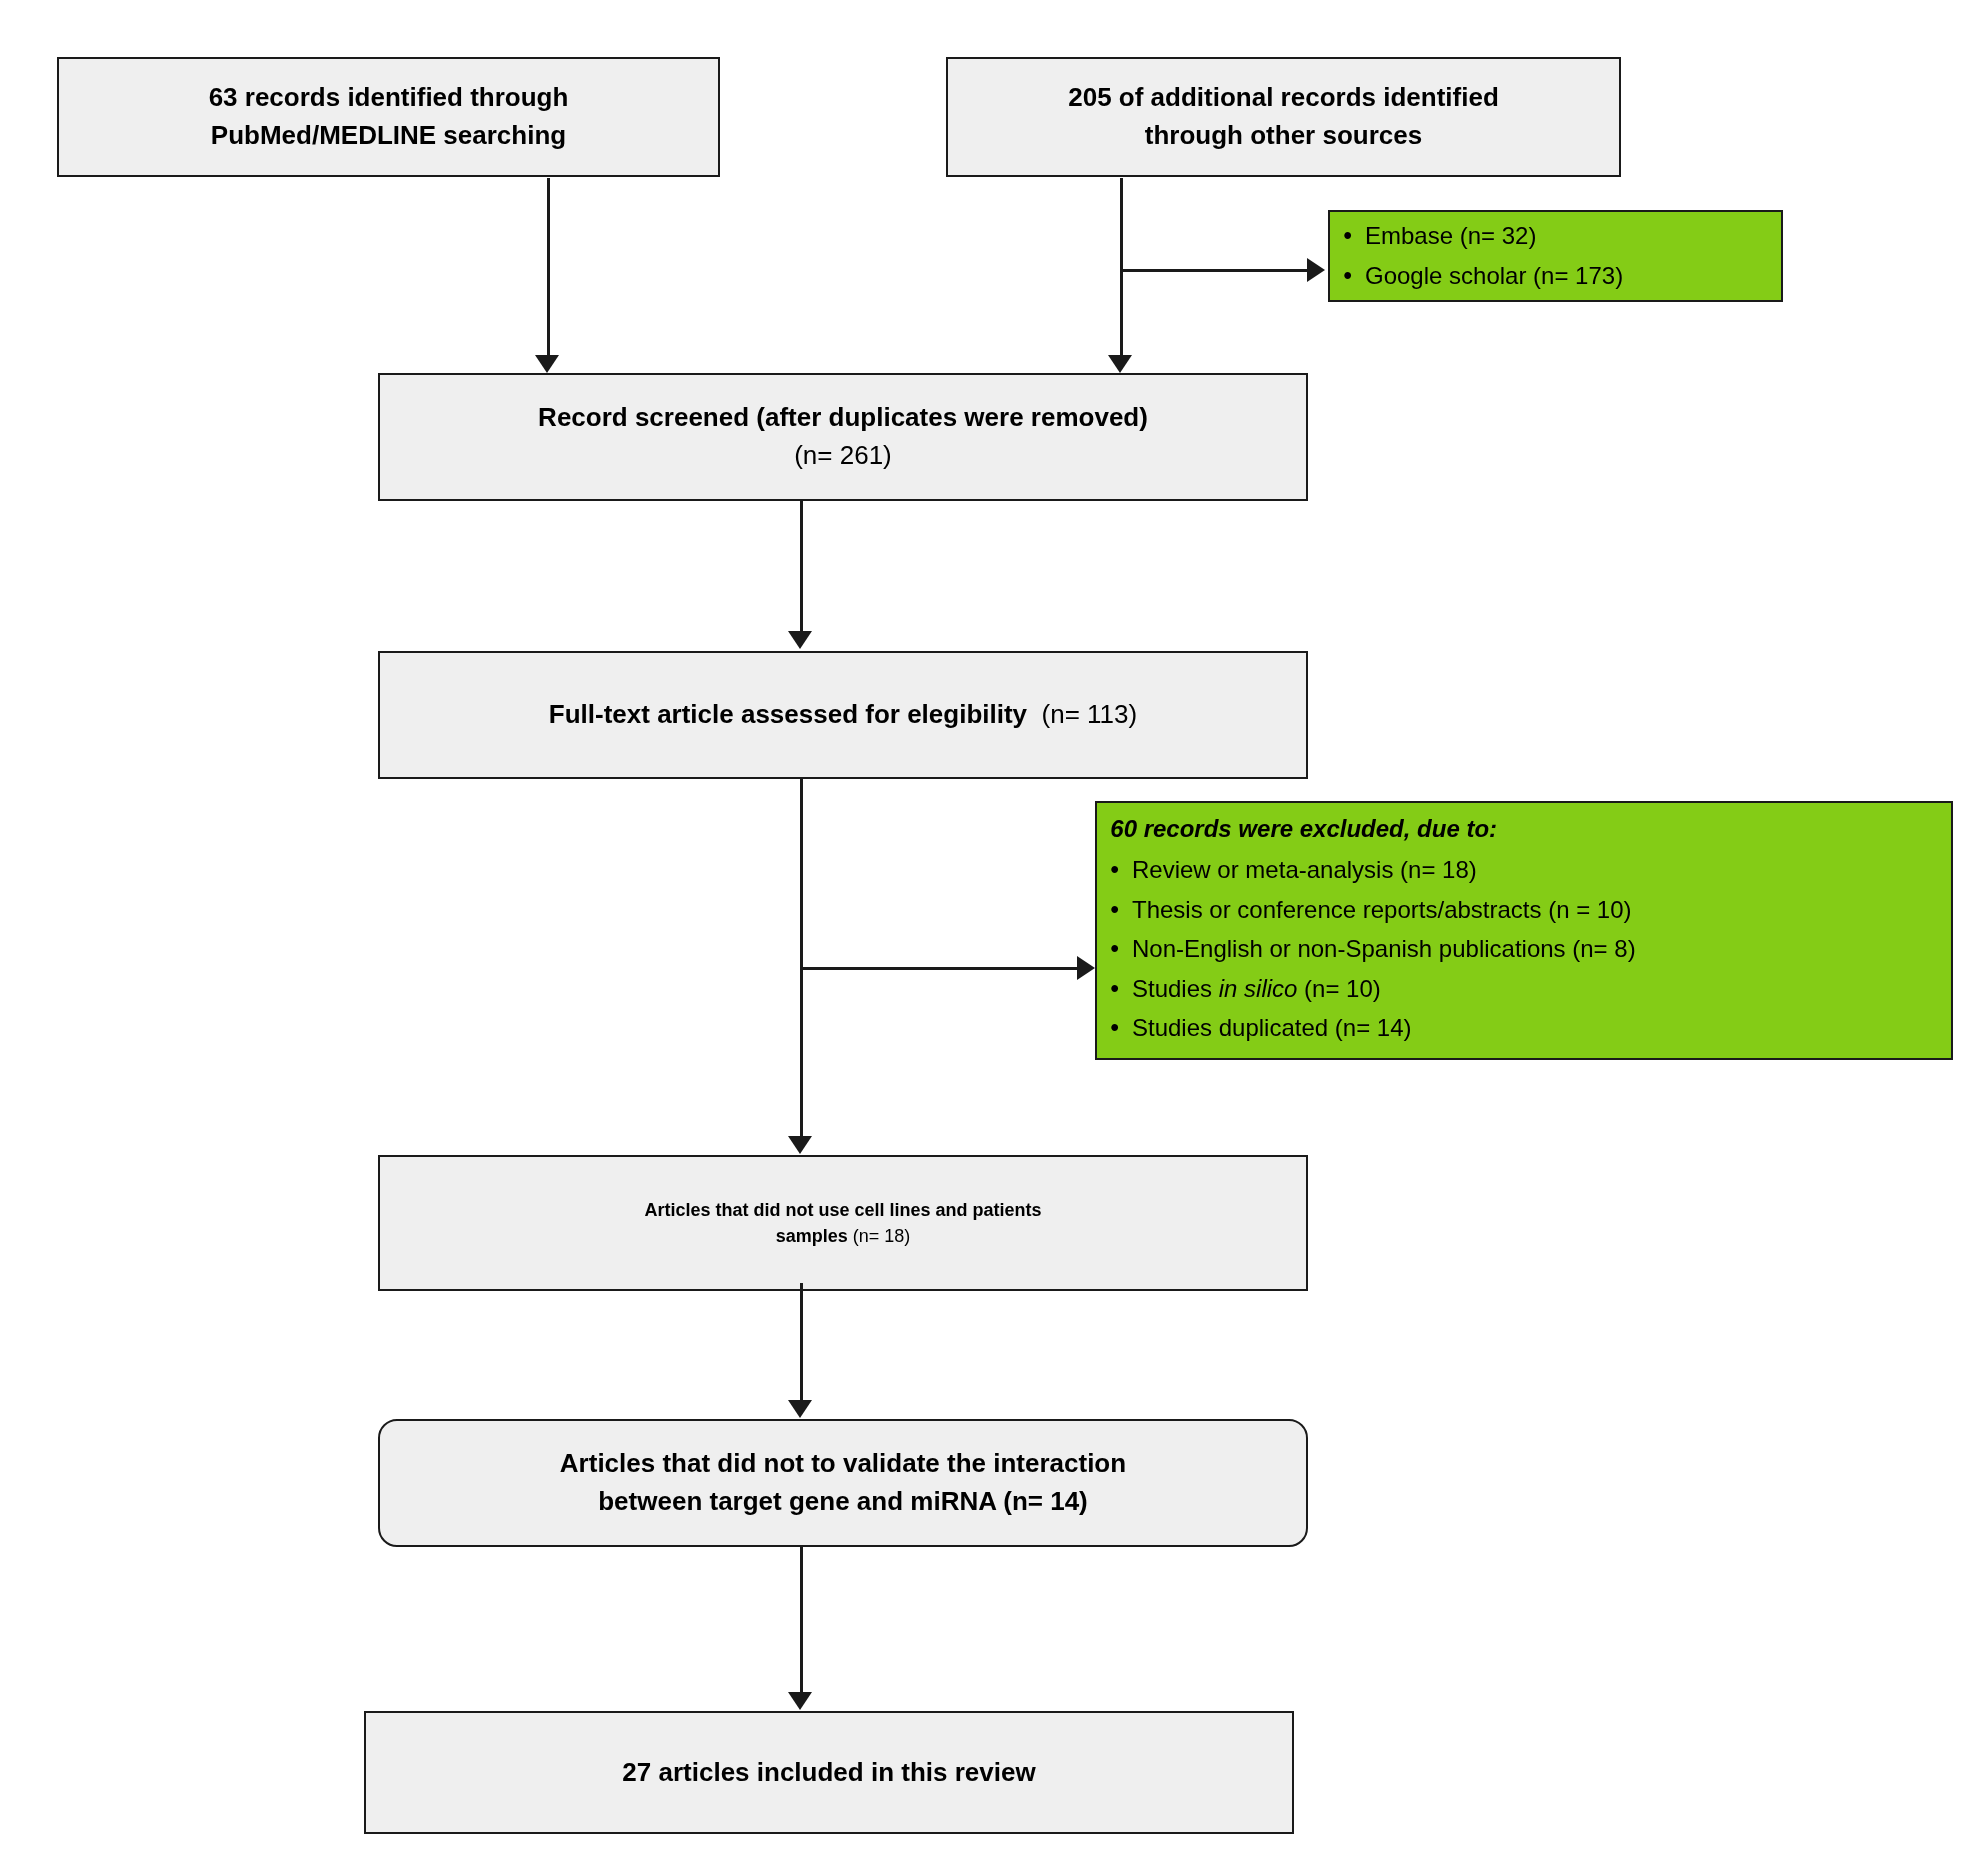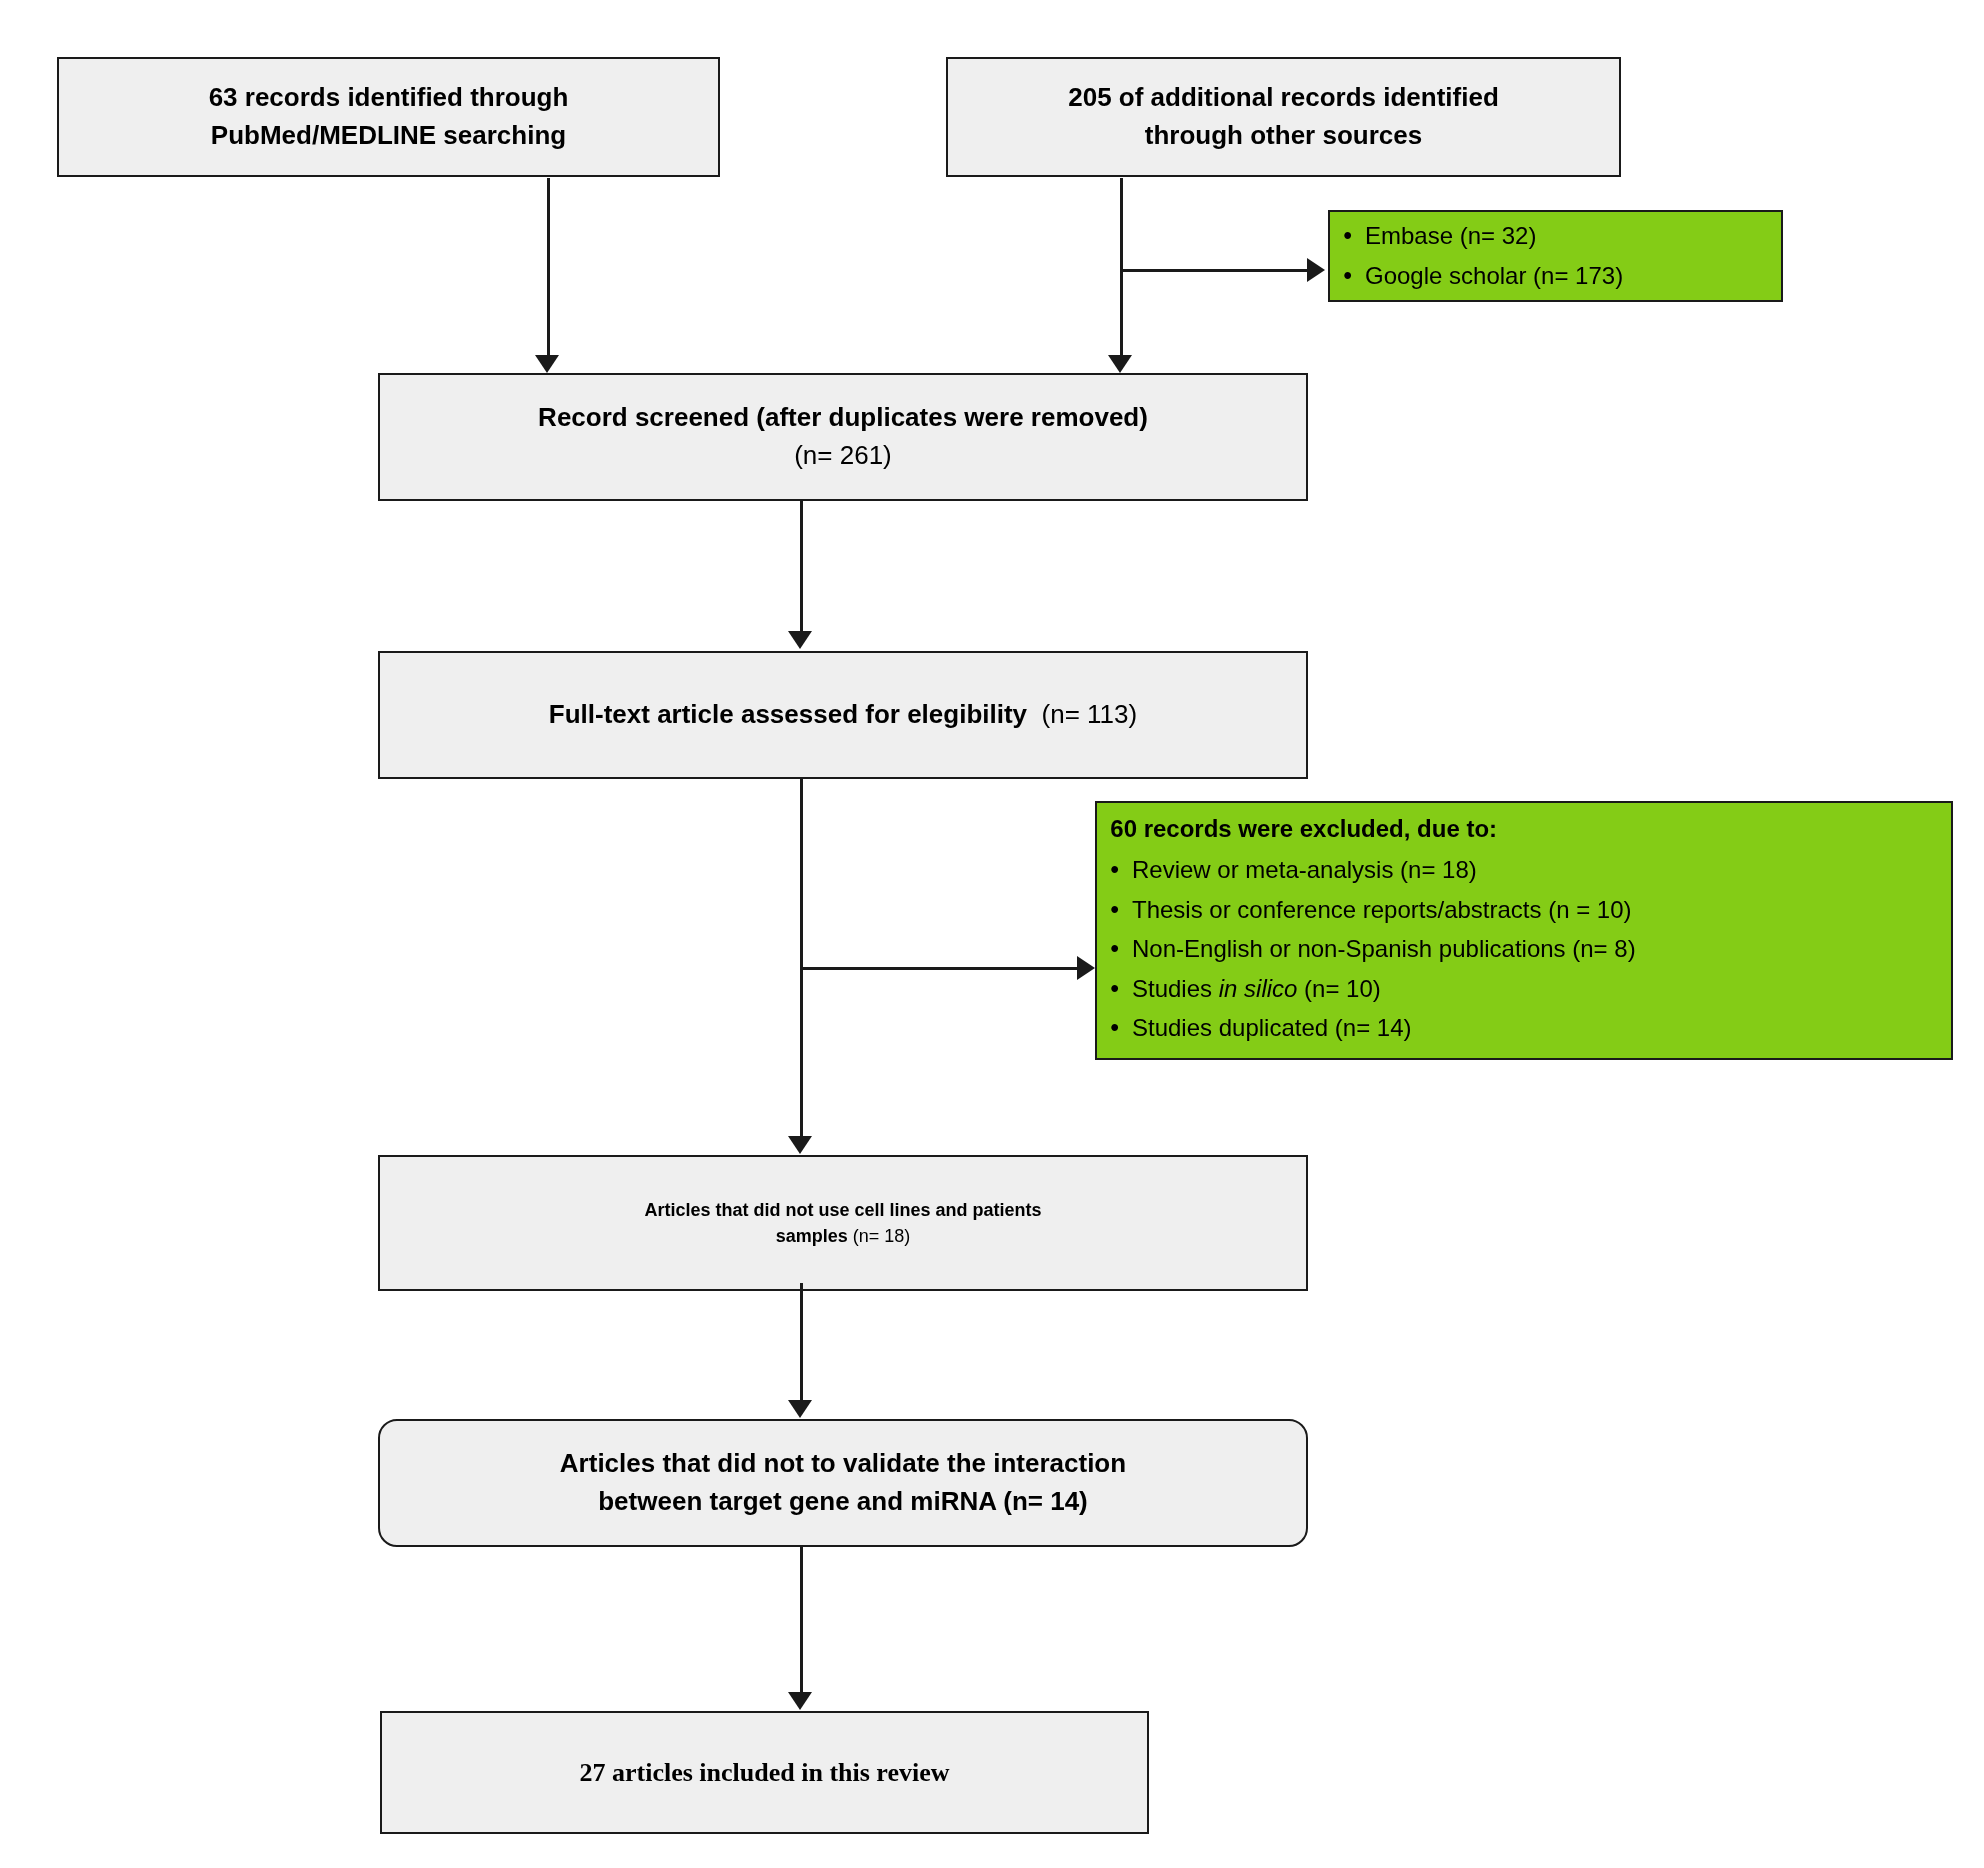--- a/index.html
+++ b/index.html
@@ -65,20 +65,21 @@
   ul.bullets li::before {
     content: "\2022";
     position: absolute;
     left: 13.3px;
     top: -1.2px;
     font-size: 1.05em;
   }
   .excl-title {
     font-weight: bold;
     margin: 0 0 9.6px 13.3px;
+    font-style: italic;
   }
   .ital { font-style: italic; }
 
   
   .vline {
     position: absolute;
     background: #1a1a1a;
     width: 3px;
   }
   .hline {
@@ -174,21 +175,21 @@
     </div>
   </div>
 
   <div class="box" style="left:378px; top:1419px; width:930px; height:128px; font-size:26px;border-radius:19px;">
     <div class="box-inner">
       <div class="b-strong">Articles that did not to validate the interaction</div>
       <div class="b-strong">between target gene and miRNA (n= 14)</div>
     </div>
   </div>
 
-  <div class="box" style="left:380px; top:1711px; width:769px; height:123px; font-size:26px;font-family:Liberation Serif, serif;">
+  <div class="box" style="left:364px; top:1711px; width:930px; height:123px; font-size:26px;">
     <div class="box-inner">
       <span class="b-strong">27 articles included in this review</span>
     </div>
   </div>
 
   <div class="vline" style="left:547px; top:178px; height:178px;"></div>
   <div class="arrow-down" style="left:535px; top:355px;"></div>
 
   <div class="vline" style="left:1120px; top:178px; height:178px;"></div>
   <div class="arrow-down" style="left:1108px; top:355px;"></div>

